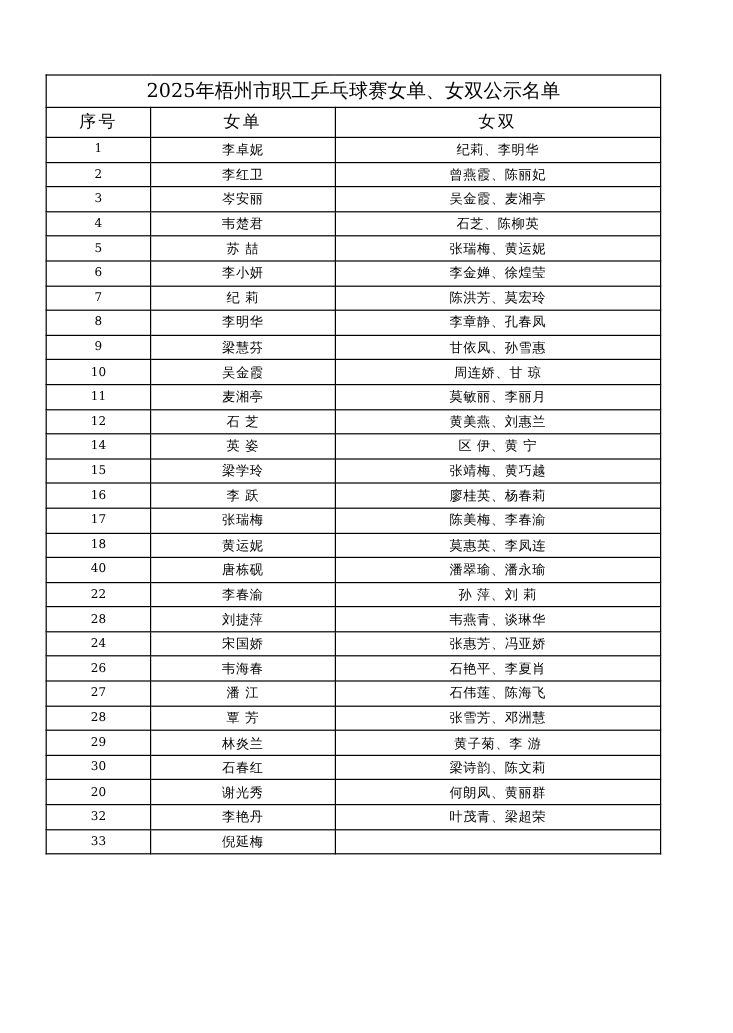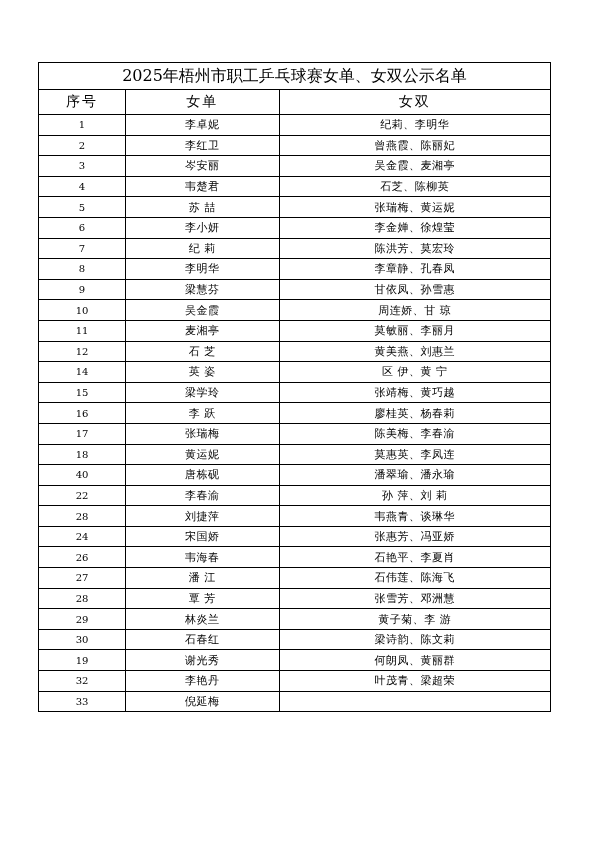--- a/index.html
+++ b/index.html
@@ -204,21 +204,21 @@
           <td class="row-cell num-cell">29</td>
           <td class="row-cell name-cell">林炎兰</td>
           <td class="row-cell name-cell">黄子菊、李  游</td>
         </tr>
       <tr>
           <td class="row-cell num-cell">30</td>
           <td class="row-cell name-cell">石春红</td>
           <td class="row-cell name-cell">梁诗韵、陈文莉</td>
         </tr>
       <tr>
-          <td class="row-cell num-cell">19</td>
+          <td class="row-cell num-cell">20</td>
           <td class="row-cell name-cell">谢光秀</td>
           <td class="row-cell name-cell">何朗凤、黄丽群</td>
         </tr>
       <tr>
           <td class="row-cell num-cell">32</td>
           <td class="row-cell name-cell">李艳丹</td>
           <td class="row-cell name-cell">叶茂青、梁超荣</td>
         </tr>
       <tr>
           <td class="row-cell num-cell">33</td>

